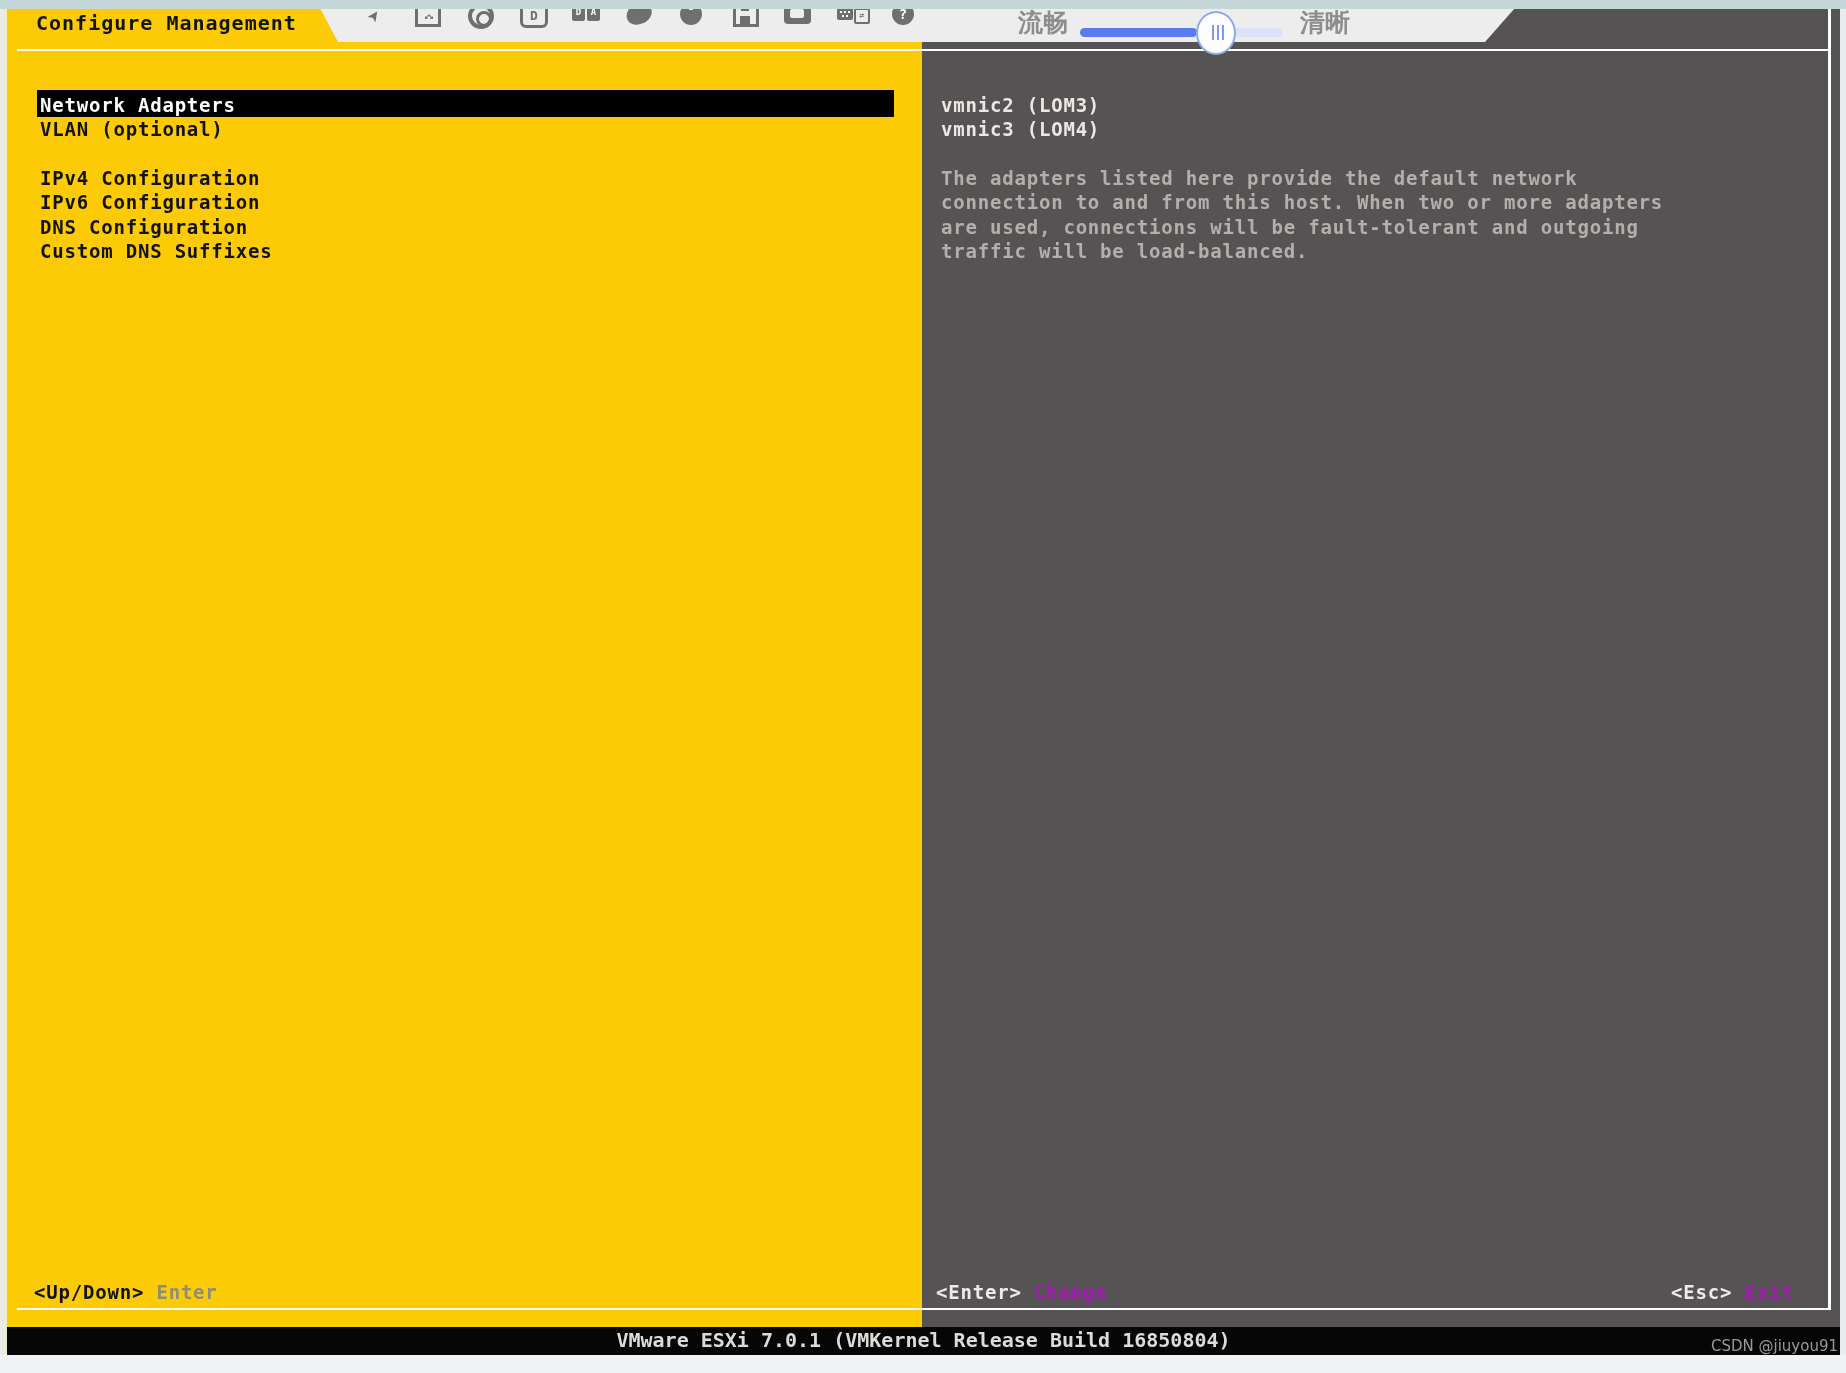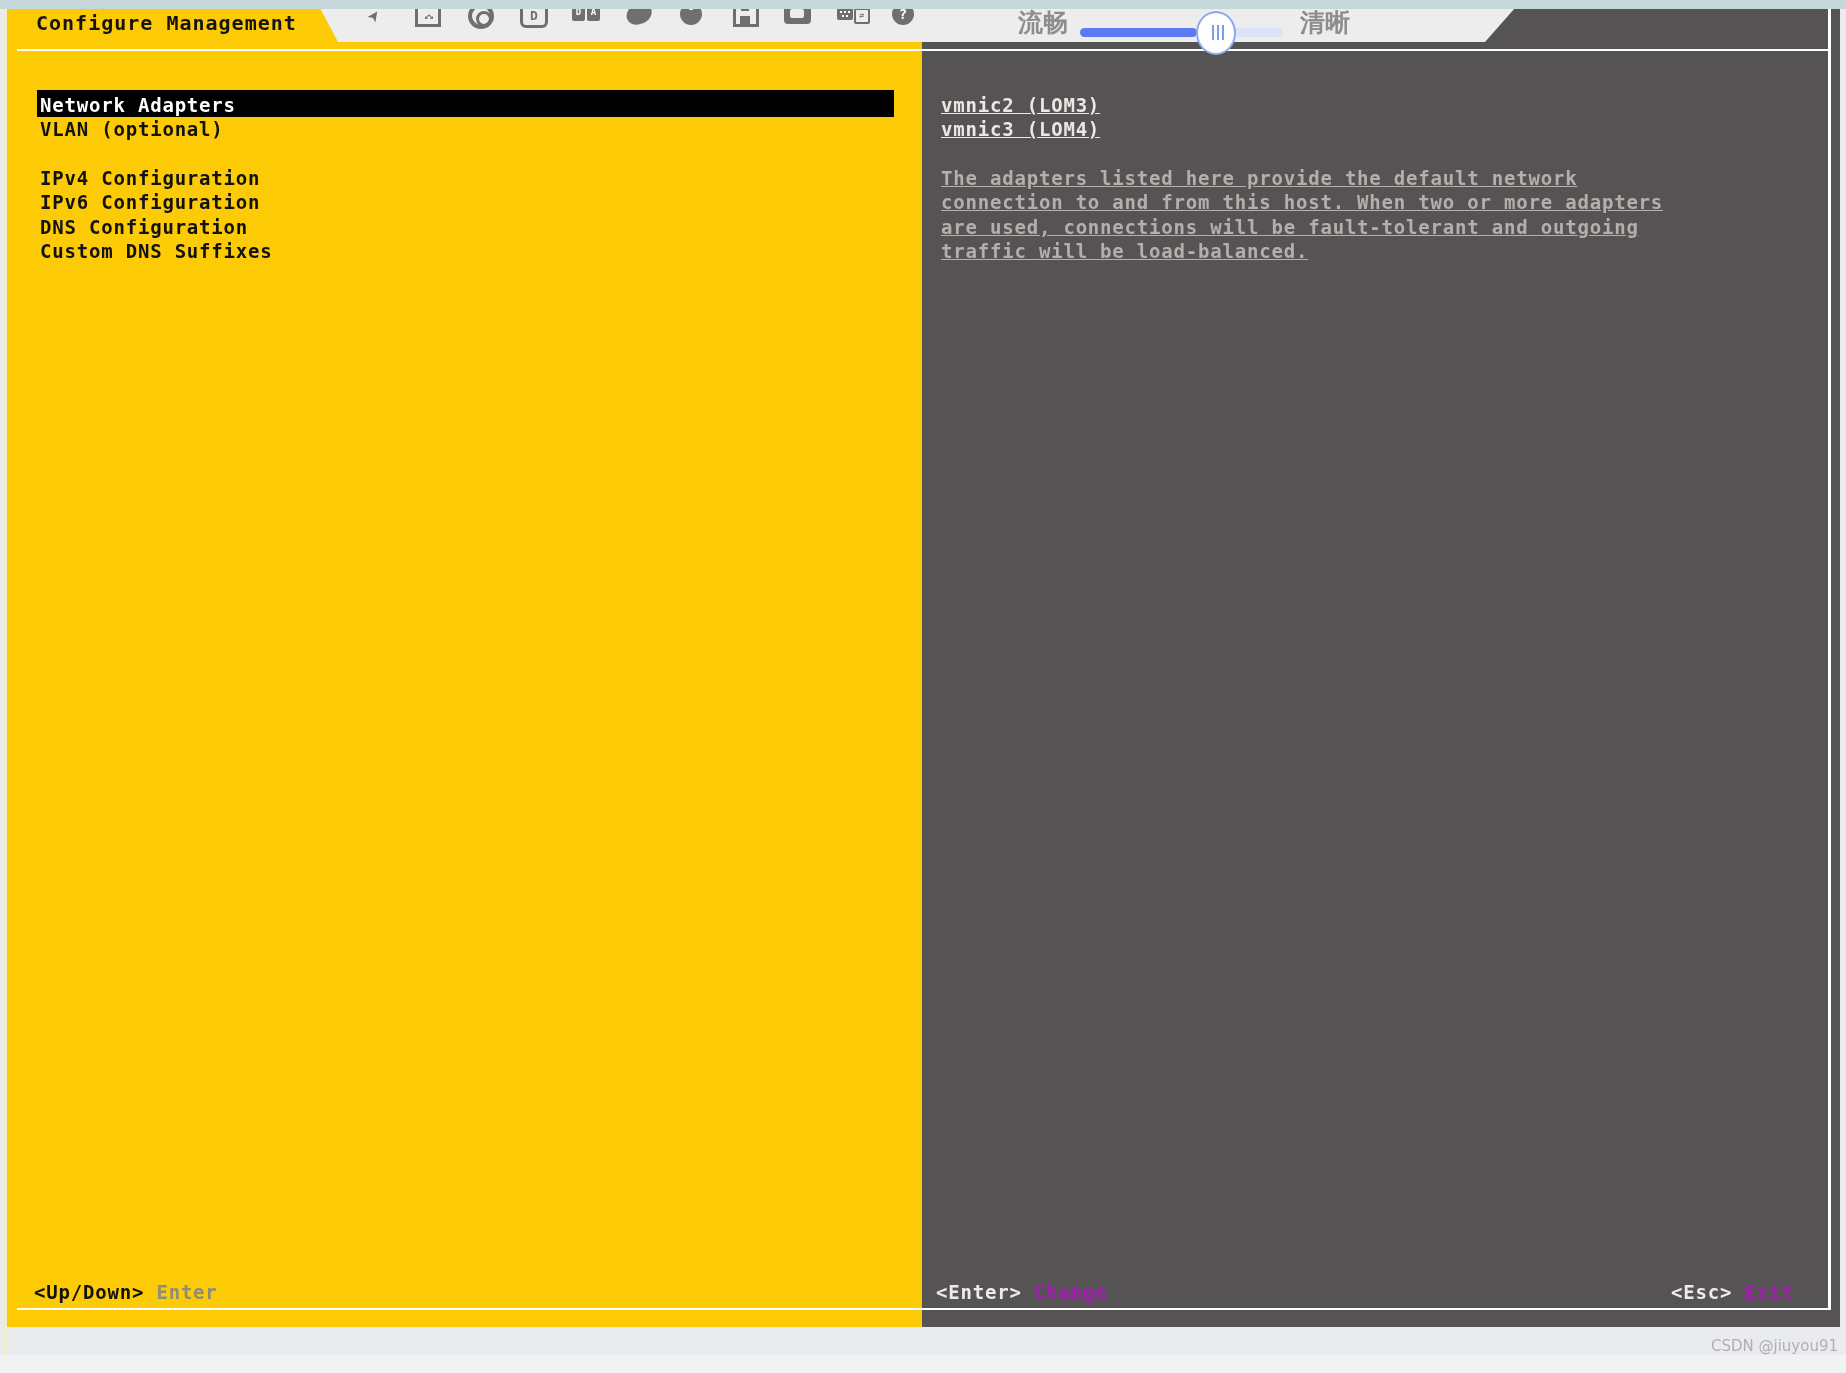--- a/index.html
+++ b/index.html
@@ -63,21 +63,21 @@
 
   .dcui-title{position:absolute;left:29px;top:3px;font:bold 20px "DejaVu Sans Mono","Liberation Mono",monospace;
         color:#141414;letter-spacing:1px;}
   .menu-hl{position:absolute;left:30px;top:82px;width:857px;height:27px;background:#000;}
   .mi{position:absolute;left:33px;font:bold 19px "DejaVu Sans Mono","Liberation Mono",monospace;
         color:#121212;letter-spacing:0.8px;white-space:pre;text-align:right;}
   .mi.sel{color:#FFFFFF;}
   .mi0{top:86px;} .mi1{top:110px;} .mi2{top:159px;} .mi3{top:183px;} .mi4{top:208px;} .mi5{top:232px;}
 
   .ri{position:absolute;left:934px;font:bold 19px "DejaVu Sans Mono","Liberation Mono",monospace;
-        letter-spacing:0.8px;white-space:pre;color:#EBE8E4;text-decoration:underline;}
+        letter-spacing:0.8px;white-space:pre;color:#EBE8E4;}
   .ri.dim{color:#B3B0AB;}
   .ra0{top:86px;} .ra1{top:110px;}
   .rd0{top:159px;} .rd1{top:183px;} .rd2{top:208px;} .rd3{top:232px;}
 
   .hint{position:absolute;top:1273px;font:bold 19px "DejaVu Sans Mono","Liberation Mono",monospace;
         letter-spacing:0.8px;white-space:pre;}
   .hint .key{font-weight:bold;}
   .hint-select{left:27px;} .hint-select .key{color:#111111;} .hint-select .act{color:#8E8D75;}
   .hint-change{left:929px;} .hint-exit{left:1664px;}
   .hint-change .key,.hint-exit .key{color:#EDEBE8;margin-top:11px;} .hint-change .act,.hint-exit .act{color:#a21caf;}
@@ -113,20 +113,21 @@
     <div class="ri dim rd2">are used, connections will be fault-tolerant and outgoing</div>
     <div class="ri dim rd3">traffic will be load-balanced.</div>
 
     <div class="hint hint-select"><span class="key">&lt;Up/Down&gt;</span><span> </span><span class="act">Enter</span></div>
     <div class="hint hint-change"><span class="key">&lt;Enter&gt;</span><span> </span><span class="act">Change</span></div>
     <div class="hint hint-exit"><span class="key">&lt;Esc&gt;</span><span> </span><span class="act">Exit</span></div>
 
     <div class="line-sep sep-bottom"></div>
     <div class="right-line"></div>
 
+    <div class="version-bar">VMware ESXi 7.0.1 (VMKernel Release Build 16850804)</div>
   </div>
 
   <div class="abs toolbar">
     <div class="icon-row">
       <span class="tbi">
           <span class="pin-g">➤</span>
         </span>
       <span class="tbi">
           <span class="fs-box">↙↘</span>
         </span>

